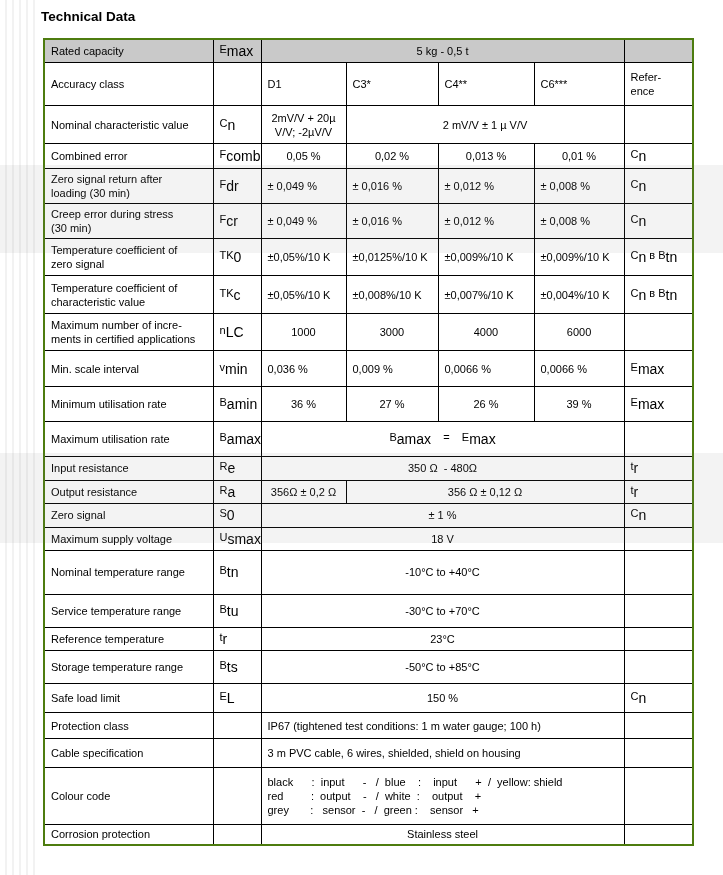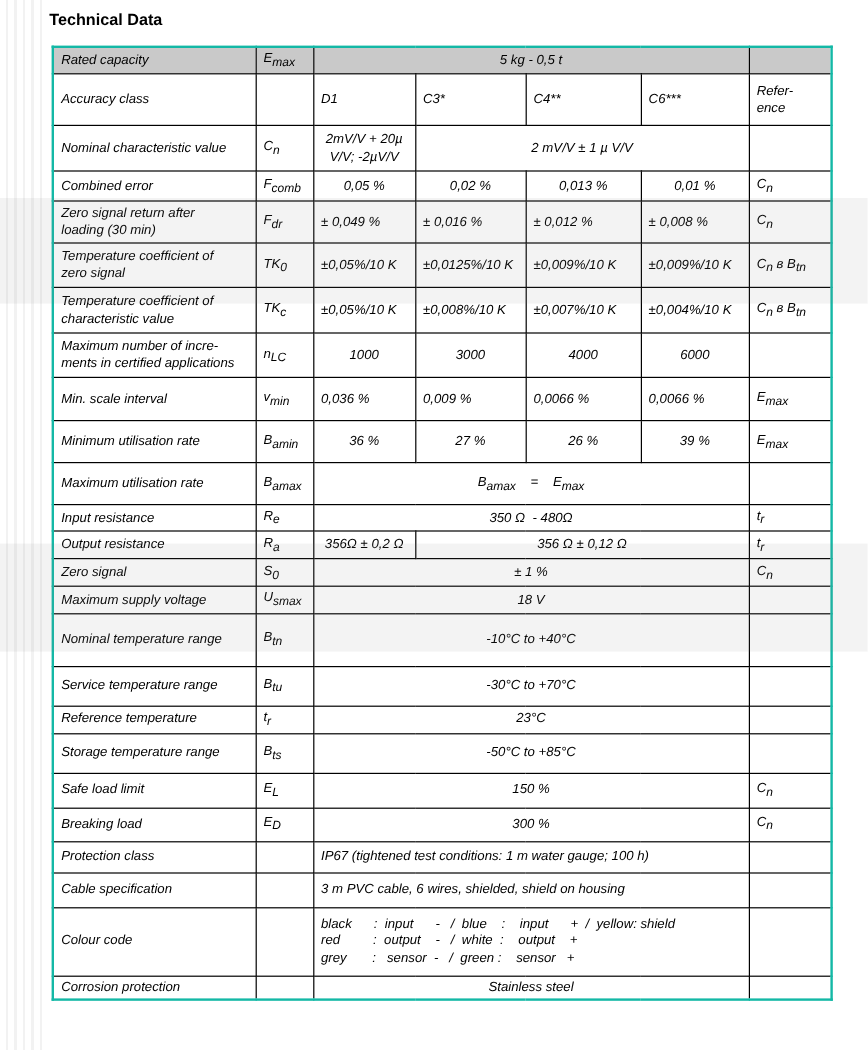--- a/index.html
+++ b/index.html
@@ -12,37 +12,36 @@
     overflow:hidden;
   }
   .title {
     position:absolute; left:41px; top:9px;
     font-size:13.5px; font-weight:bold;
   }
   table.tech {
     position:absolute; left:43px; top:38px;
     width:649px;
     border-collapse:collapse;
-    border:2px solid #14b8a6;
+    border:2px solid #4d7c0f;
     table-layout:fixed;
     font-size:11px;
-    font-style:italic;
   }
   table.tech td {
     border:1px solid #000;
     padding:2px 6px;
     vertical-align:middle;
     white-space:pre-wrap;
     line-height:1.3;
     overflow:hidden;
   }
   tr.hdr td { background:#c9c9c9; }
   .ac { text-align:center; }
   .al { text-align:left; }
-  sub { font-size:10px; }
+  sub { font-size:14px; }
   .scan-band {
     position:absolute; left:0; width:723px;
     background:rgba(120,120,120,0.09);
     pointer-events:none;
   }
   #band1 { top:165px; height:88px; }
   #band2 { top:453px; height:90px; }
   .scan-edge {
     position:absolute; left:5px; top:0; width:33px; height:875px;
     background:repeating-linear-gradient(90deg,
@@ -102,20 +101,29 @@
       </tr>
       <tr style="height: 35px;">
         <td class="al">Zero signal return after<br>loading (30 min)</td>
         <td class="al">F<sub>dr</sub></td>
         <td class="al">± 0,049 %</td>
         <td class="al">± 0,016 %</td>
         <td class="al">± 0,012 %</td>
         <td class="al">± 0,008 %</td>
         <td class="al">C<sub>n</sub></td>
       </tr>
+      <tr style="height: 35px;">
+        <td class="al">Creep error during stress<br>(30 min)</td>
+        <td class="al">F<sub>cr</sub></td>
+        <td class="al">± 0,049 %</td>
+        <td class="al">± 0,016 %</td>
+        <td class="al">± 0,012 %</td>
+        <td class="al">± 0,008 %</td>
+        <td class="al">C<sub>n</sub></td>
+      </tr>
       <tr style="height: 37px;">
         <td class="al">Temperature coefficient of<br>zero signal</td>
         <td class="al">TK<sub>0</sub></td>
         <td class="al">±0,05%/10 K</td>
         <td class="al">±0,0125%/10 K</td>
         <td class="al">±0,009%/10 K</td>
         <td class="al">±0,009%/10 K</td>
         <td class="al">C<sub>n</sub> в B<sub>tn</sub></td>
       </tr>
       <tr style="height: 38px;">
@@ -208,26 +216,20 @@
         <td class="al">B<sub>ts</sub></td>
         <td colspan="4" class="ac">-50°C to +85°C</td>
         <td class="al"></td>
       </tr>
       <tr style="height: 29px;">
         <td class="al">Safe load limit</td>
         <td class="al">E<sub>L</sub></td>
         <td colspan="4" class="ac">150 %</td>
         <td class="al">C<sub>n</sub></td>
       </tr>
-      <tr style="height: 28px;">
-        <td class="al">Breaking load</td>
-        <td class="al">E<sub>D</sub></td>
-        <td colspan="4" class="ac">300 %</td>
-        <td class="al">C<sub>n</sub></td>
-      </tr>
       <tr style="height: 26px;">
         <td class="al">Protection class</td>
         <td class="al"></td>
         <td colspan="4" class="al">IP67 (tightened test conditions: 1 m water gauge; 100 h)</td>
         <td class="al"></td>
       </tr>
       <tr style="height: 29px; padding-left: 38px;">
         <td class="al">Cable specification</td>
         <td class="al"></td>
         <td colspan="4" class="al">3 m PVC cable, 6 wires, shielded, shield on housing</td>

